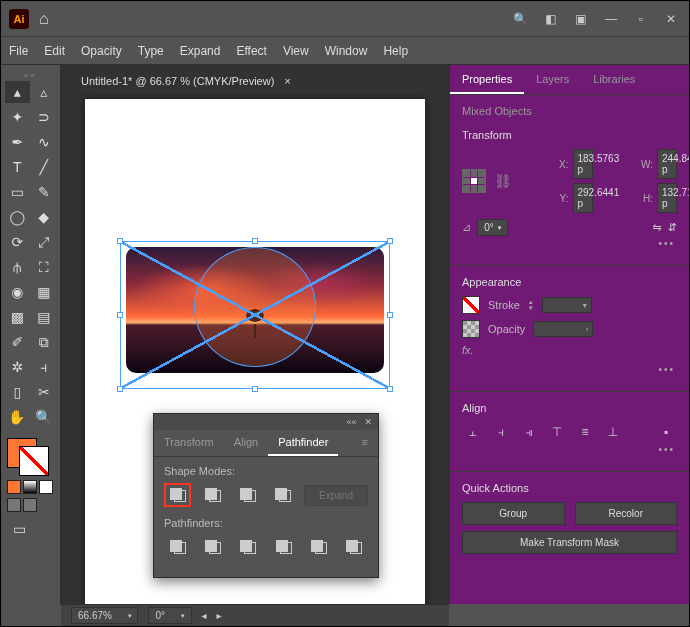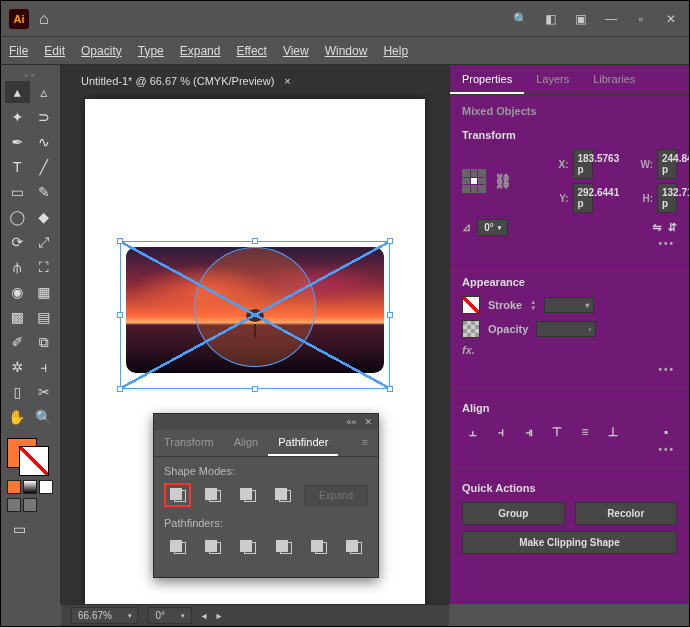--- a/index.html
+++ b/index.html
@@ -7,21 +7,21 @@
 
 
 .titlebar { height: 36px; background: #535353; display: flex; align-items: center; padding: 0 8px; gap: 10px; border-bottom: 1px solid #3a3a3a; }
 .ai-icon { width: 20px; height: 20px; background: #310000; color: #ff9a00; font-weight: bold; font-size: 11px; display: flex; align-items: center; justify-content: center; border-radius: 3px; }
 .home-icon { color: #ddd; font-size: 16px; }
 .spacer { flex: 1; }
 .win-btn { width: 20px; height: 20px; color: #ccc; font-size: 12px; display: flex; align-items: center; justify-content: center; }
 
 
 .menubar { height: 28px; background: #535353; display: flex; align-items: center; padding-left: 8px; gap: 16px; font-size: 12px; color: #ddd; border-bottom: 1px solid #2e2e2e; }
-.menubar span { cursor: default; text-decoration: underline; }
+.menubar span { cursor: default; }
 
 
 .content { display: flex; height: calc(100% - 64px - 22px); }
 
 
 .tools { width: 60px; background: #535353; border-right: 1px solid #2e2e2e; padding: 6px 4px; }
 .tools .grip { height: 10px; display: flex; justify-content: center; color: #888; font-size: 8px; letter-spacing: 2px; }
 .toolrow { display: flex; gap: 2px; margin-bottom: 3px; }
 .toolbtn { width: 25px; height: 22px; display: flex; align-items: center; justify-content: center; color: #ddd; font-size: 14px; }
 .toolbtn.sel { background: #383838; }
@@ -66,21 +66,21 @@
 .pf-icon { width: 16px; height: 14px; position: relative; }
 .pf-icon::before, .pf-icon::after { content:""; position:absolute; width:10px; height:10px; border:1px solid #ccc; }
 .pf-icon::before { top:0; left:0; background:#ccc; }
 .pf-icon::after { bottom:0; right:0; }
 
 
 .rightpanel { width: 240px; background: #701a75; border-left: 1px solid #2e2e2e; display: flex; flex-direction: column; font-size: 11px; color: #bbb; }
 .rp-tabs { display: flex; border-bottom: 1px solid #3a3a3a; height: 30px; }
 .rp-tab { padding: 8px 12px; color: #999; }
 .rp-tab.active { color: #fff; border-bottom: 2px solid #fff; }
-.rp-body { padding: 10px 12px; flex: 1; overflow: hidden; font-weight: bold; }
+.rp-body { padding: 10px 12px; flex: 1; overflow: hidden; }
 .rp-sec { margin-bottom: 14px; }
 .rp-sec-title { color: #ddd; font-size: 11px; margin-bottom: 8px; }
 .rp-sel { color: #999; font-size: 11px; margin-bottom: 12px; }
 .tf-grid { display: grid; grid-template-columns: 28px 14px 1fr 20px 1fr 20px; gap: 4px 4px; align-items: center; font-size: 10px; }
 .tf-ref { width: 24px; height: 24px; display: grid; grid-template-columns: repeat(3,1fr); grid-template-rows: repeat(3,1fr); gap: 1px; border: 1px solid #666; }
 .tf-ref span { background: #666; }
 .tf-ref span.c { background: #fff; }
 .tf-lbl { color: #aaa; text-align: right; }
 .tf-val { background: #474747; border: 1px solid #333; padding: 3px 4px; color: #ddd; font-size: 10px; width: 100%; }
 .rp-divider { height: 1px; background: #3a3a3a; margin: 10px -12px; }
@@ -377,21 +377,21 @@
       </div>
       <div class="rp-divider"></div>
       <div class="rp-sec">
         <div class="rp-sec-title">Quick Actions</div>
         <div class="qa-btns">
           <div class="qa-row">
             <div class="qa-btn">Group</div>
             <div class="qa-btn">Recolor</div>
           </div>
           <div class="qa-row">
-            <div class="qa-btn">Make Clipping Shape</div>
+            <div class="qa-btn">Make Transform Mask</div>
           </div>
         </div>
       </div>
     </div>
   </div>
 </div>
 
 <div class="statusbar">
   <div class="field">
       <span>66.67%</span>

